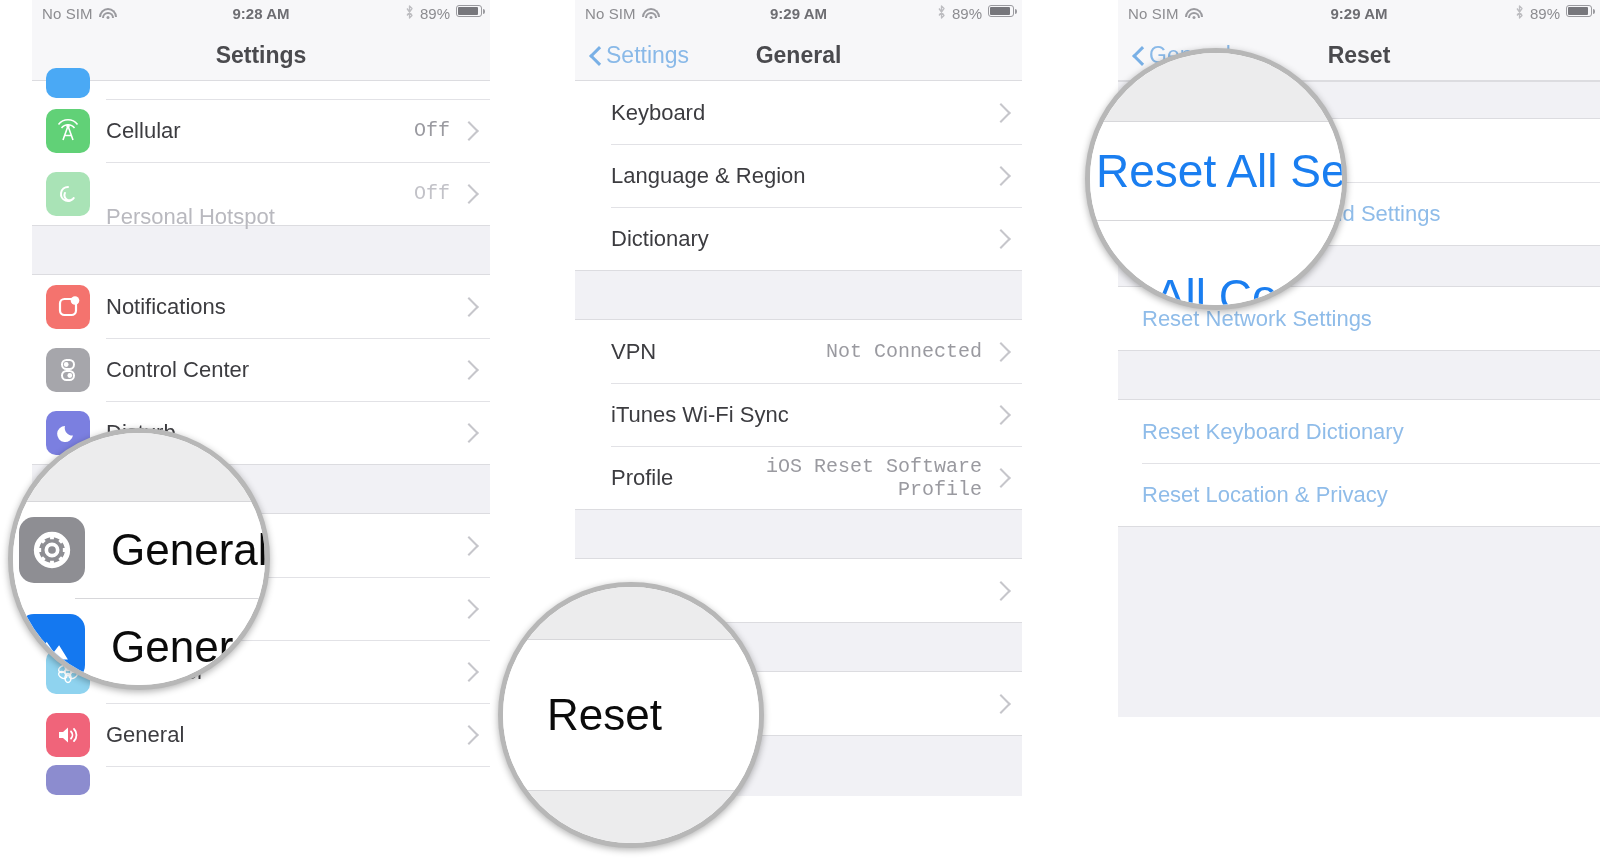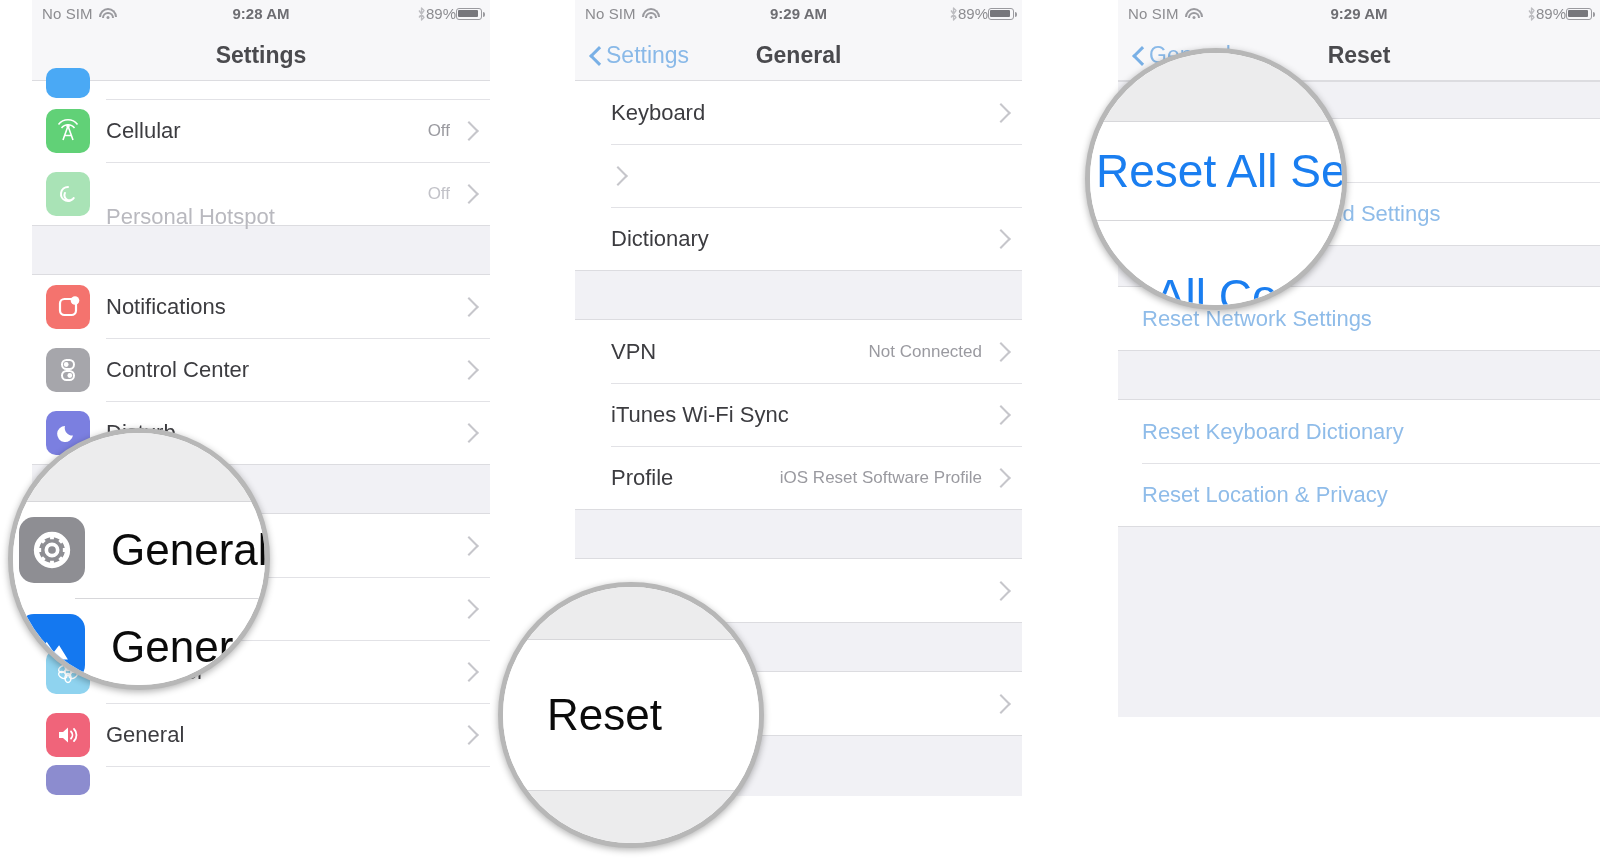--- a/index.html
+++ b/index.html
@@ -9,21 +9,21 @@
   
   .panel{position:absolute;top:0;background:#ffffff;overflow:hidden;}
   .panel.p1{left:32px;width:458px;height:808px;}
   .panel.p2{left:575px;width:447px;height:808px;}
   .panel.p3{left:1118px;width:482px;height:808px;}
 
   
   .statusbar{height:30px;position:relative;background:#f7f7f9;}
   .sb-left{position:absolute;left:10px;top:5px;display:flex;align-items:center;gap:7px;}
   .sb-center{position:absolute;left:0;right:0;top:5px;text-align:center;}
-  .sb-right{position:absolute;right:8px;top:5px;display:flex;align-items:center;}
+  .sb-right{position:absolute;right:8px;top:5px;display:flex;align-items:flex-start;gap:6px;}
   .sb-txt{font-size:15px;color:#8c8c90;letter-spacing:.1px;}
   .sb-time{font-size:15px;color:#6d6d72;font-weight:700;}
   .sb-pct{font-size:15px;color:#8c8c90;}
   .wifi{display:inline-block;width:16px;height:12px;position:relative;}
   .wifi i{position:absolute;border:2px solid #9a9a9f;border-bottom:none;border-radius:50% 50% 0 0/100% 100% 0 0;left:50%;transform:translateX(-50%);}
   .wifi i:nth-child(1){width:14px;height:7px;top:0;}
   .wifi i:nth-child(2){width:8px;height:4px;top:4px;}
   .wifi i:nth-child(3){width:3px;height:3px;top:8px;background:#9a9a9f;border:none;border-radius:50%;}
   .bt{width:9px;height:14px;position:relative;opacity:.62;}
   .bt svg{display:block;}
@@ -40,21 +40,21 @@
 
   
   .grp-gap{background:#f1f1f5;border-top:1px solid #dcdce0;border-bottom:1px solid #dcdce0;}
   .row{height:63px;display:flex;align-items:center;background:#fff;position:relative;padding-left:14px;box-sizing:border-box;}
   .row + .row::before{content:"";position:absolute;left:74px;right:0;top:0;height:1px;background:#e2e2e6;}
   .row.noicon{padding-left:36px;}
   .row.noicon + .row.noicon::before{left:36px;}
   .ico{width:44px;height:44px;border-radius:10px;flex:none;margin-right:16px;position:relative;overflow:hidden;}
   .lbl{font-size:22px;color:#3c3c40;flex:1;}
   .lbl.dim{color:#b9b9bf;margin-top:46px;}
-  .val{font-size:17px;color:#9a9aa0;margin-right:12px;}
+  .val{font-size:20px;color:#9a9aa0;margin-right:12px;font-family:Liberation Mono, monospace;}
   .val.dim{color:#c2c2c8;}
   .chev{width:12px;height:12px;border-right:2.6px solid #c6c6cb;border-top:2.6px solid #c6c6cb;transform:rotate(45deg);flex:none;margin-right:14px;}
   .blue-row{height:63px;display:flex;align-items:center;background:#fff;position:relative;padding-left:24px;box-sizing:border-box;}
   .blue-row + .blue-row::before{content:"";position:absolute;left:24px;right:0;top:0;height:1px;background:#e2e2e6;}
   .blue-lbl{font-size:22px;color:#8fbce9;}
 
   
   .ic-cell{background:#61d177;}
   .ic-hot{background:#a9e3b6;}
   .ic-notif{background:#f4736e;}
@@ -294,20 +294,21 @@
       </div>
       <div class="nav-title">General</div>
     </div>
 
     <div>
       <div class="row noicon">
         <span class="lbl">Keyboard</span>
         <span class="chev"></span>
       </div>
       <div class="row noicon">
+        <span class="lbl">Language &amp; Region</span>
         <span class="chev"></span>
       </div>
       <div class="row noicon">
         <span class="lbl">Dictionary</span>
         <span class="chev"></span>
       </div>
 
       <div class="grp-gap" style="height:48px"></div>
 
       <div class="row noicon">

